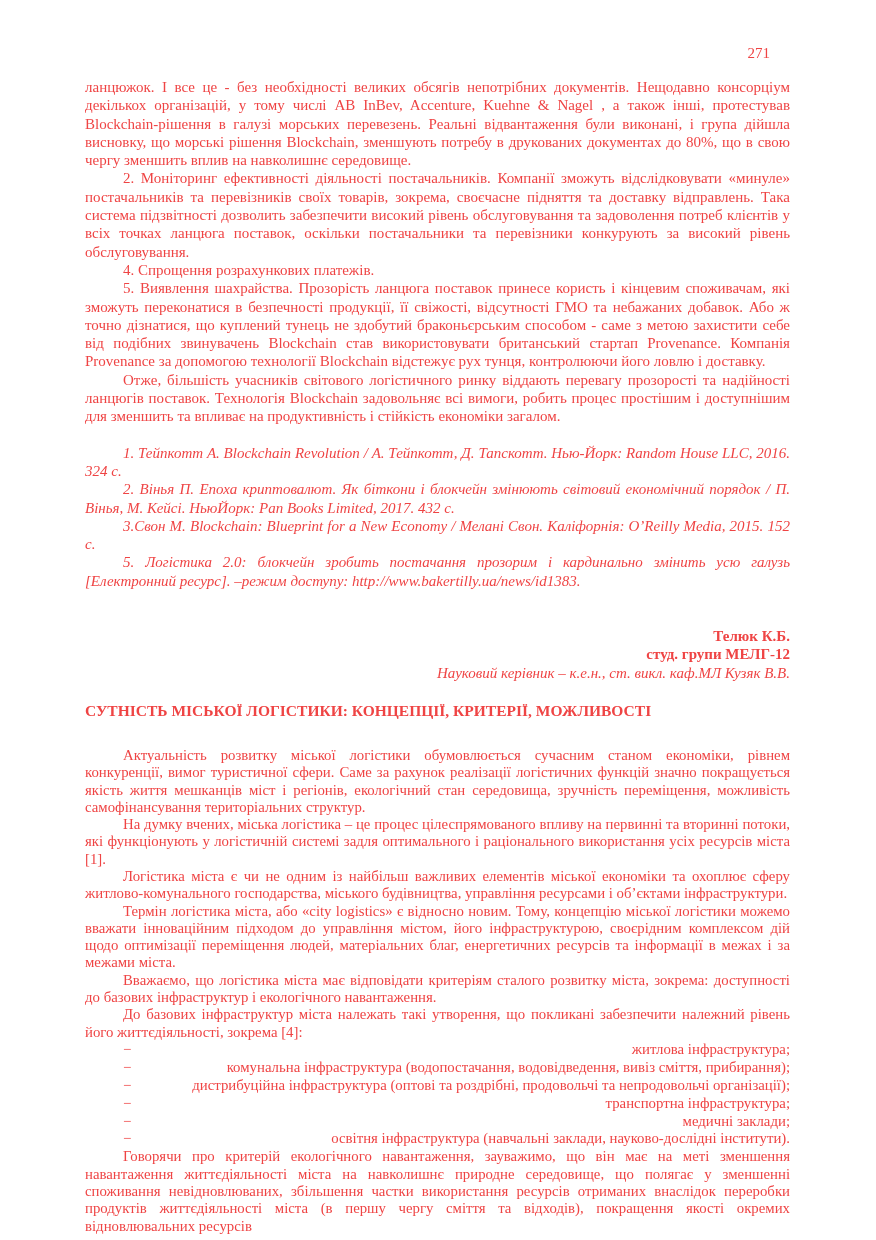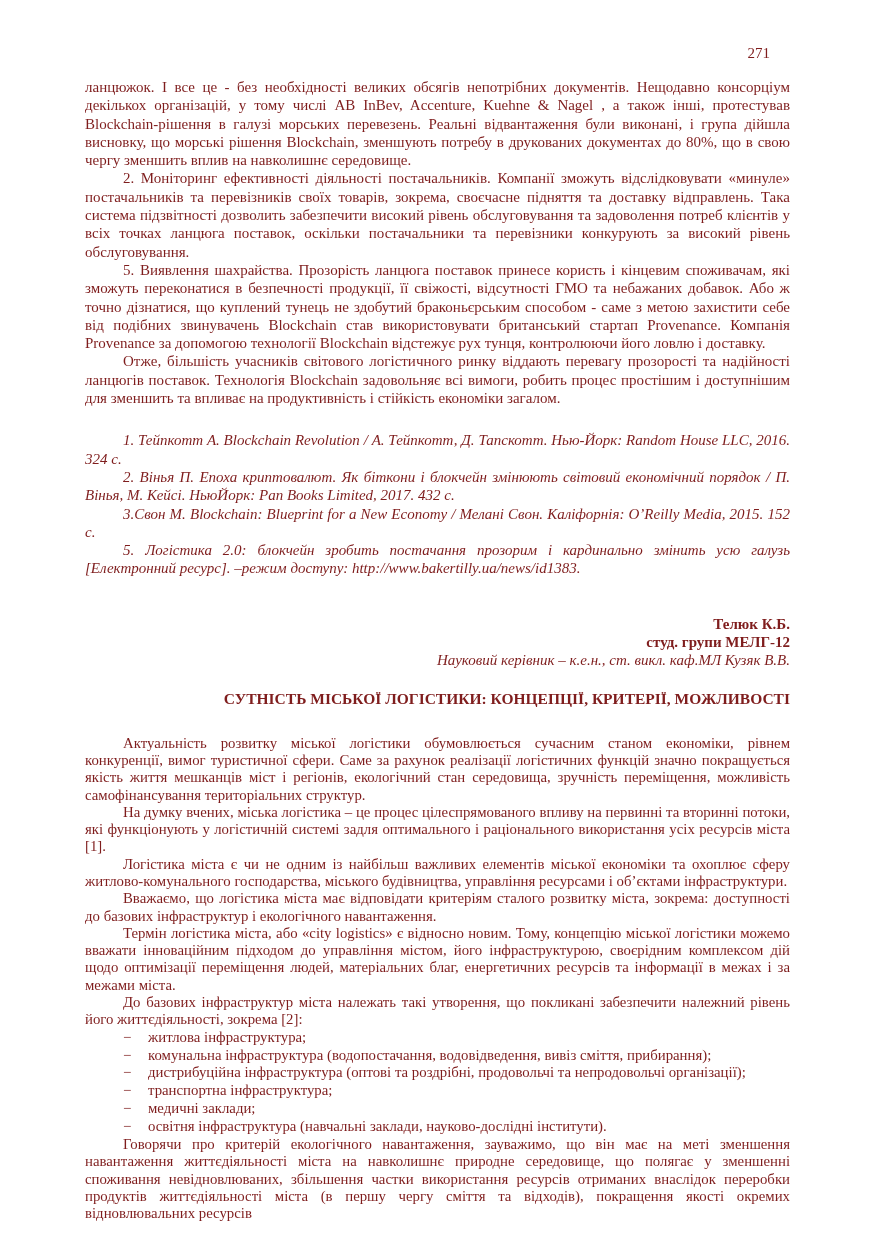--- a/index.html
+++ b/index.html
@@ -7,21 +7,21 @@
     padding: 0;
     background: #ffffff;
   }
   .page {
     position: relative;
     width: 876px;
     height: 1240px;
     margin: 0;
     background: #ffffff;
     font-family: "Liberation Serif", "DejaVu Serif", serif;
-    color: #7f1d1d;
+    color: #ef4444;
     box-sizing: border-box;
     padding: 44px 86px 0 85px;
     overflow: hidden;
   }
   .page-number {
     text-align: right;
     margin-right: 20px;
     font-size: 15px;
     line-height: 18px;
   }
@@ -32,21 +32,21 @@
     margin: 0;
     font-size: 15px;
     line-height: 18.3px;
     text-align: justify;
     text-indent: 38px;
   }
   .section-blockchain p.no-indent {
     text-indent: 0;
   }
   .references {
-    margin-top: 24px;
+    margin-top: 18px;
   }
   .references p {
     margin: 0;
     font-size: 15px;
     line-height: 18.3px;
     text-align: justify;
     text-indent: 38px;
     font-style: italic;
   }
   .author-block {
@@ -56,21 +56,21 @@
     line-height: 18.3px;
   }
   .author-name, .author-group {
     font-weight: bold;
   }
   .author-advisor {
     font-style: italic;
   }
   .article-title {
     margin: 19px 0 0 0;
-    text-align: right;
+    text-align: left;
     font-size: 15.5px;
     font-weight: bold;
     line-height: 19px;
   }
   .article-body {
     margin-top: 27px;
   }
   .article-body p {
     margin: 0;
     font-size: 14.8px;
@@ -88,32 +88,34 @@
     font-size: 14.8px;
     line-height: 17.9px;
     padding-left: 38px;
   }
   .dash-list .marker {
     flex: none;
     width: 25px;
   }
   .dash-list .item-text {
     flex: 1;
+    text-align: right;
   }
 </style>
 </head>
 <body>
 
 <div class="page">
 
   <div class="page-number">271</div>
 
   <div class="section-blockchain">
     <p class="no-indent">ланцюжок. І все це - без необхідності великих обсягів непотрібних документів. Нещодавно консорціум декількох організацій, у тому числі AB InBev, Accenture, Kuehne &amp; Nagel , а також інші, протестував Blockchain-рішення в галузі морських перевезень. Реальні відвантаження були виконані, і група дійшла висновку, що морські рішення Blockchain, зменшують потребу в друкованих документах до 80%, що в свою чергу зменшить вплив на навколишнє середовище.</p>
     <p>2. Моніторинг ефективності діяльності постачальників. Компанії зможуть відслідковувати «минуле» постачальників та перевізників своїх товарів, зокрема, своєчасне підняття та доставку відправлень. Така система підзвітності дозволить забезпечити високий рівень обслуговування та задоволення потреб клієнтів у всіх точках ланцюга поставок, оскільки постачальники та перевізники конкурують за високий рівень обслуговування.</p>
+    <p>4. Спрощення розрахункових платежів.</p>
     <p>5. Виявлення шахрайства. Прозорість ланцюга поставок принесе користь і кінцевим споживачам, які зможуть переконатися в безпечності продукції, її свіжості, відсутності ГМО та небажаних добавок. Або ж точно дізнатися, що куплений тунець не здобутий браконьєрським способом - саме з метою захистити себе від подібних звинувачень Blockchain став використовувати британський стартап Provenance. Компанія Provenance за допомогою технології Blockchain відстежує рух тунця, контролюючи його ловлю і доставку.</p>
     <p>Отже, більшість учасників світового логістичного ринку віддають перевагу прозорості та надійності ланцюгів поставок. Технологія Blockchain задовольняє всі вимоги, робить процес простішим і доступнішим для зменшить та впливає на продуктивність і стійкість економіки загалом.</p>
   </div>
 
   <div class="references">
     <p>1. Тейпкотт А. Blockchain Revolution / А. Тейпкотт, Д. Тапскотт. Нью-Йорк: Random House LLC, 2016. 324 с.</p>
     <p>2. Вінья П. Епоха криптовалют. Як біткони і блокчейн змінюють світовий економічний порядок / П. Вінья, М. Кейсі. НьюЙорк: Pan Books Limited, 2017. 432 с.</p>
     <p>3.Свон М. Blockchain: Blueprint for a New Economy / Мелані Свон. Каліфорнія: O’Reilly Media, 2015. 152 с.</p>
     <p>5. Логістика 2.0: блокчейн зробить постачання прозорим і кардинально змінить усю галузь [Електронний ресурс]. –режим доступу: http://www.bakertilly.ua/news/id1383.</p>
   </div>
@@ -123,23 +125,23 @@
     <div class="author-group">студ. групи МЕЛГ-12</div>
     <div class="author-advisor">Науковий керівник – к.е.н., ст. викл. каф.МЛ Кузяк В.В.</div>
   </div>
 
   <h1 class="article-title">СУТНІСТЬ МІСЬКОЇ ЛОГІСТИКИ: КОНЦЕПЦІЇ, КРИТЕРІЇ, МОЖЛИВОСТІ</h1>
 
   <div class="article-body">
     <p>Актуальність розвитку міської логістики обумовлюється сучасним станом економіки, рівнем конкуренції, вимог туристичної сфери. Саме за рахунок реалізації логістичних функцій значно покращується якість життя мешканців міст і регіонів, екологічний стан середовища, зручність переміщення, можливість самофінансування територіальних структур.</p>
     <p>На думку вчених, міська логістика – це процес цілеспрямованого впливу на первинні та вторинні потоки, які функціонують у логістичній системі задля оптимального і раціонального використання усіх ресурсів міста [1].</p>
     <p>Логістика міста є чи не одним із найбільш важливих елементів міської економіки та охоплює сферу житлово-комунального господарства, міського будівництва, управління ресурсами і об’єктами інфраструктури.</p>
+    <p>Термін логістика міста, або «city logistics» є відносно новим. Тому, концепцію міської логістики можемо вважати інноваційним підходом до управління містом, його інфраструктурою, своєрідним комплексом дій щодо оптимізації переміщення людей, матеріальних благ, енергетичних ресурсів та інформації в межах і за межами міста.</p>
     <p>Вважаємо, що логістика міста має відповідати критеріям сталого розвитку міста, зокрема: доступності до базових інфраструктур і екологічного навантаження.</p>
-    <p>Термін логістика міста, або «city logistics» є відносно новим. Тому, концепцію міської логістики можемо вважати інноваційним підходом до управління містом, його інфраструктурою, своєрідним комплексом дій щодо оптимізації переміщення людей, матеріальних благ, енергетичних ресурсів та інформації в межах і за межами міста.</p>
-    <p>До базових інфраструктур міста належать такі утворення, що покликані забезпечити належний рівень його життєдіяльності, зокрема [2]:</p>
+    <p>До базових інфраструктур міста належать такі утворення, що покликані забезпечити належний рівень його життєдіяльності, зокрема [4]:</p>
 
     <ul class="dash-list">
       <li>
         <span class="marker">−</span>
         <span class="item-text">житлова інфраструктура;</span>
       </li>
       <li>
         <span class="marker">−</span>
         <span class="item-text">комунальна інфраструктура (водопостачання, водовідведення, вивіз сміття, прибирання);</span>
       </li>

